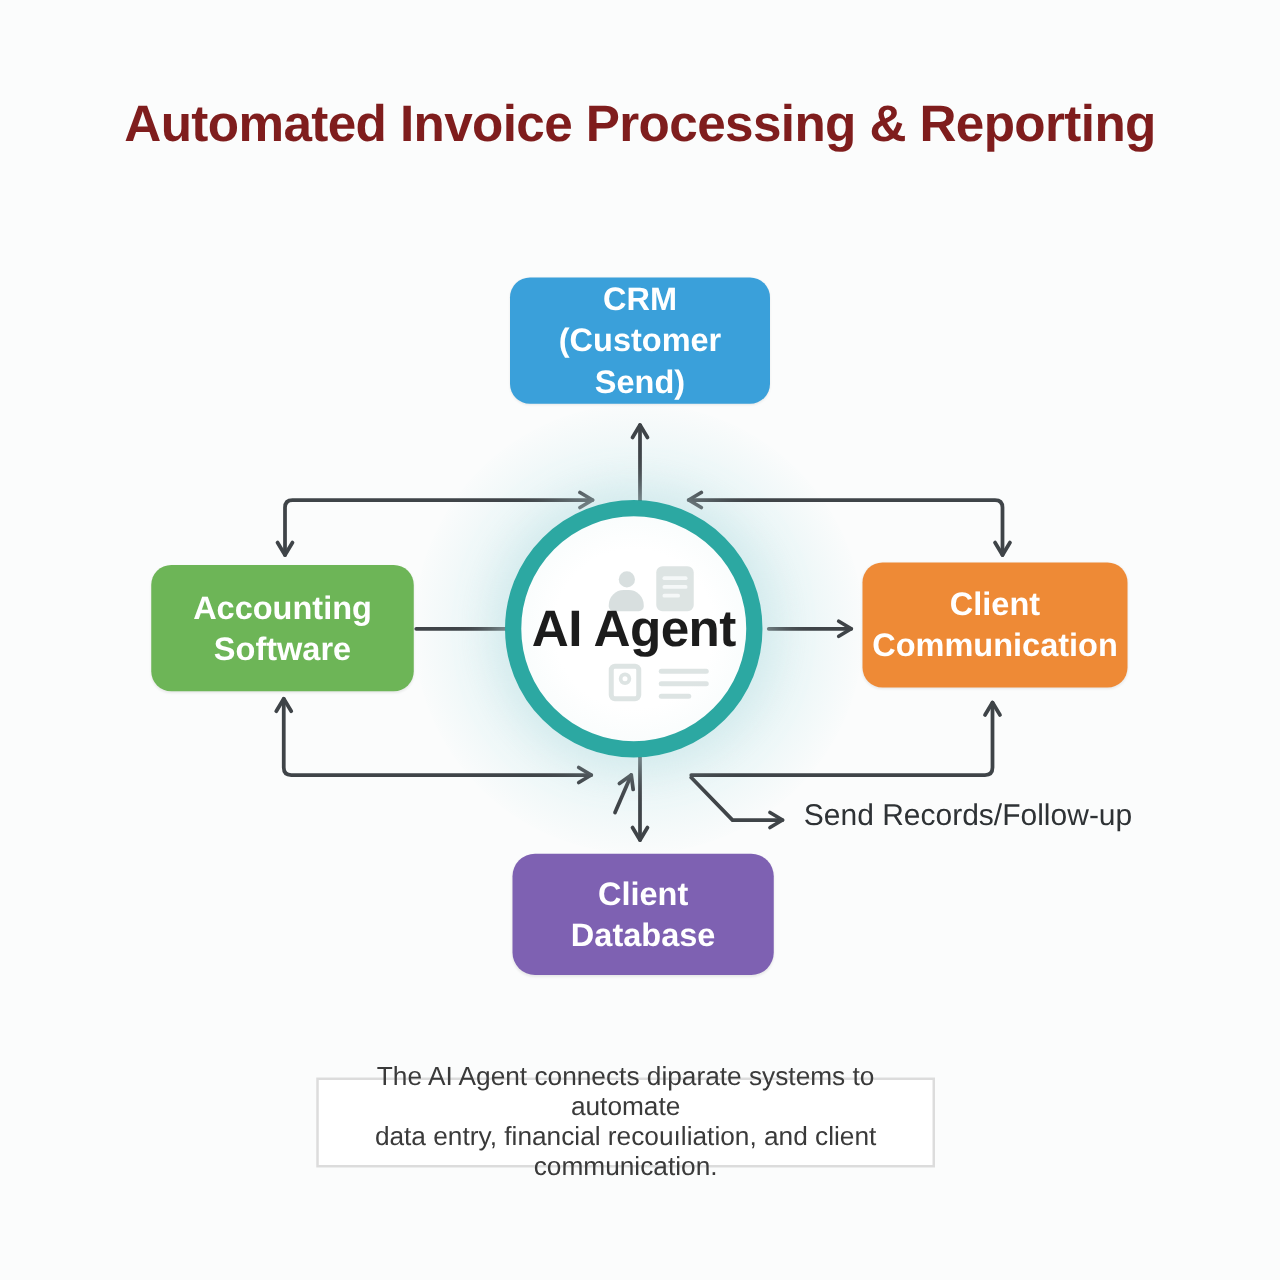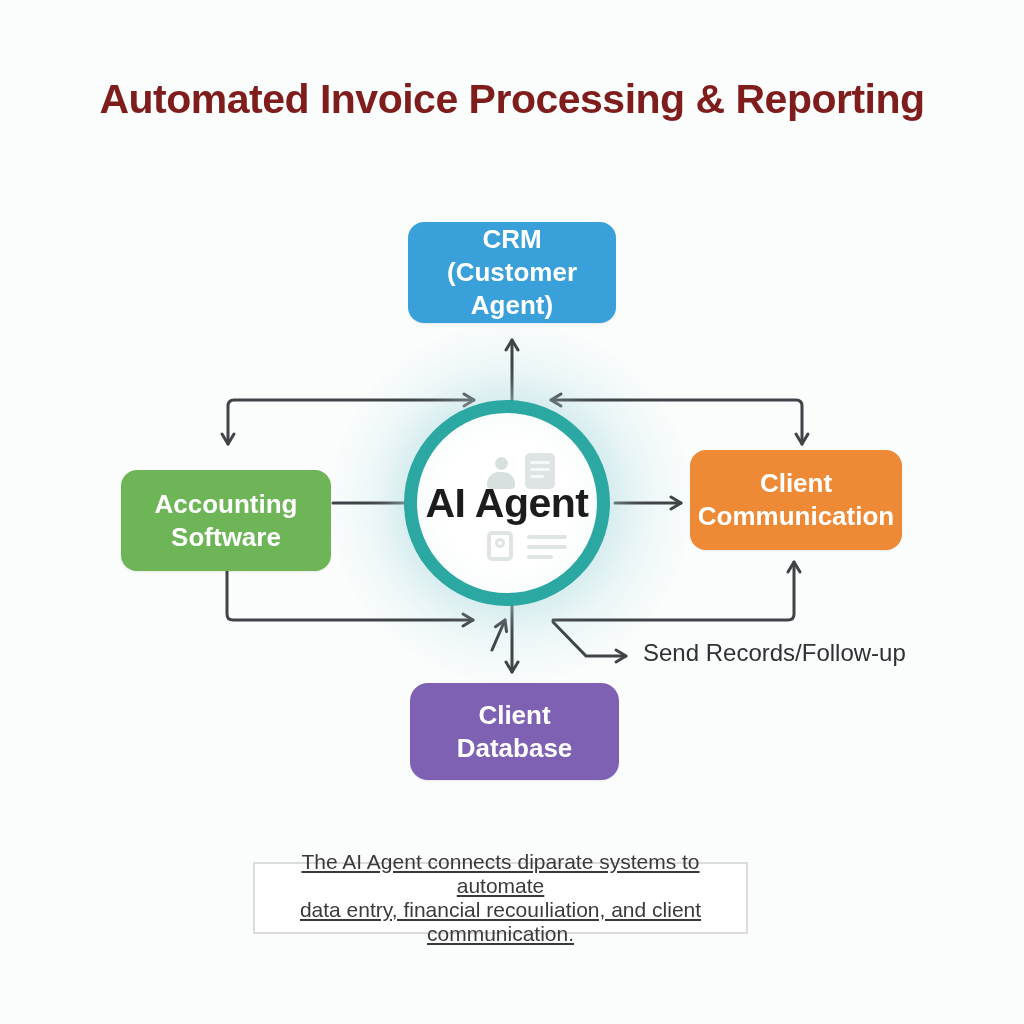--- a/index.html
+++ b/index.html
@@ -28,21 +28,21 @@
 
   .node{
     position:absolute;border-radius:16px;display:flex;align-items:center;justify-content:center;
     box-shadow:0 1px 2px rgba(0,0,0,0.08);
   }
   .node-label{
     color:#ffffff;font-weight:700;text-align:center;white-space:pre-line;
     font-size:26px;line-height:33px;
   }
   .node-crm{left:408px;top:222px;width:208px;height:101px;background:#3aa0da;}
-  .node-accounting{left:121px;top:452px;width:210px;height:101px;background:#6db557;margin-top:18px;}
+  .node-accounting{left:121px;top:452px;width:210px;height:101px;background:#6db557;}
   .node-email{left:690px;top:450px;width:212px;height:100px;background:#ee8a36;}
   .node-clientdb{left:410px;top:683px;width:209px;height:97px;background:#7e61b2;border-radius:18px;}
 
   .agent-circle{
     position:absolute;left:404px;top:400px;width:206px;height:206px;
     box-sizing:border-box;border:13px solid #2ca8a2;border-radius:50%;
     background:radial-gradient(circle,#ffffff 50%,#f2f9f9 100%);
     display:flex;align-items:center;justify-content:center;
     box-shadow:0 0 30px 8px rgba(198,229,232,0.6);
   }
@@ -66,21 +66,21 @@
     position:absolute;color:#2e3235;font-size:24px;line-height:22px;
     white-space:pre-line;text-align:center;
   }
   .lbl-update{left:380px;top:624px;width:130px;}
   .lbl-send{left:643px;top:642px;text-align:left;white-space:nowrap;}
 
   .caption{
     position:absolute;left:253px;top:862px;width:495px;height:72px;
     background:#ffffff;border:2px solid #dcdcdc;box-sizing:border-box;
     display:flex;flex-direction:column;align-items:center;justify-content:center;
-    color:#3a3a3a;font-size:21px;line-height:24px;text-align:center;text-decoration:underline;
+    color:#3a3a3a;font-size:21px;line-height:24px;text-align:center;
   }
 </style>
 </head>
 <body>
 
 <div class="stage">
 
   <div class="title">Automated Invoice Processing &amp; Reporting</div>
 
   <div class="glow"></div>
@@ -103,21 +103,21 @@
       <path d="M227,559 V614 Q227,620 233,620 H473" marker-start="url(#ahs)" marker-end="url(#ah)"></path>
       <path d="M492,650 L505,620" marker-end="url(#ah)"></path>
       <path d="M512,604 V672" marker-end="url(#ah)"></path>
       <path d="M553,620 H788 Q794,620 794,614 V562" marker-end="url(#ah)"></path>
       <path d="M553,622 L586,656 H626" marker-end="url(#ah)"></path>
     </g>
   </svg>
 
   <div class="node node-crm" style="background: rgb(58, 160, 218);">
     <div class="node-label">CRM
-(Customer Agent)</div>
+(Customer Send)</div>
   </div>
 
   <div class="node node-accounting" style="background: rgb(109, 181, 87);">
     <div class="node-label">Accounting
 Software</div>
   </div>
 
   <div class="node node-email" style="background: rgb(238, 138, 54);">
     <div class="node-label">Client
 Communication</div>

